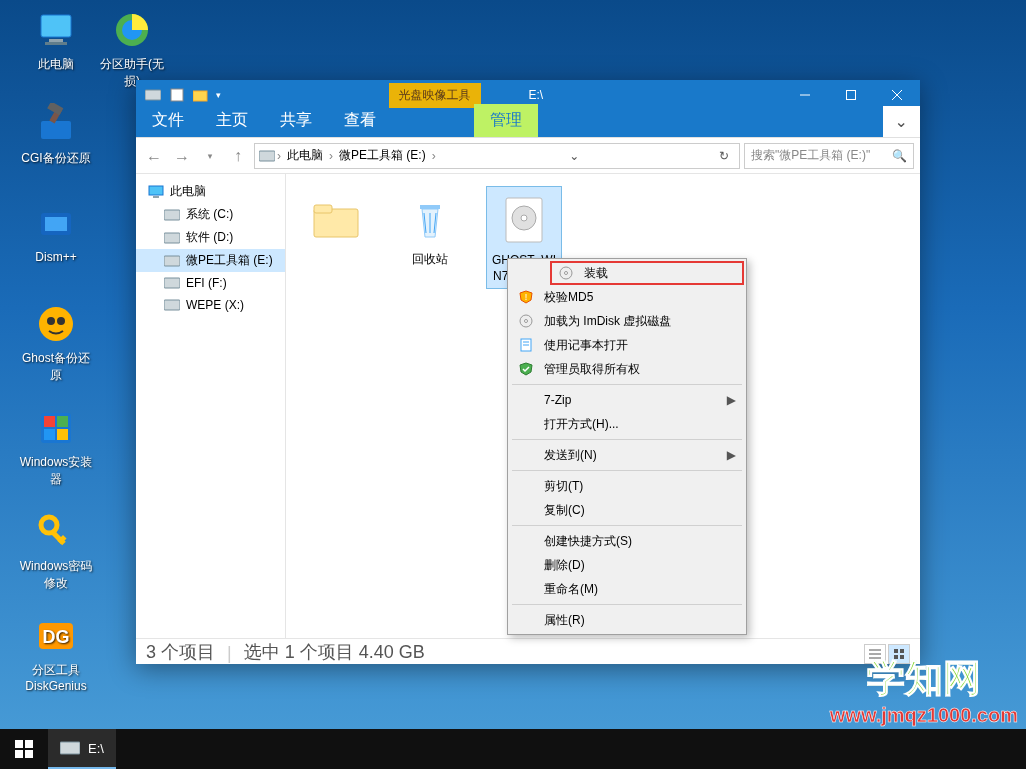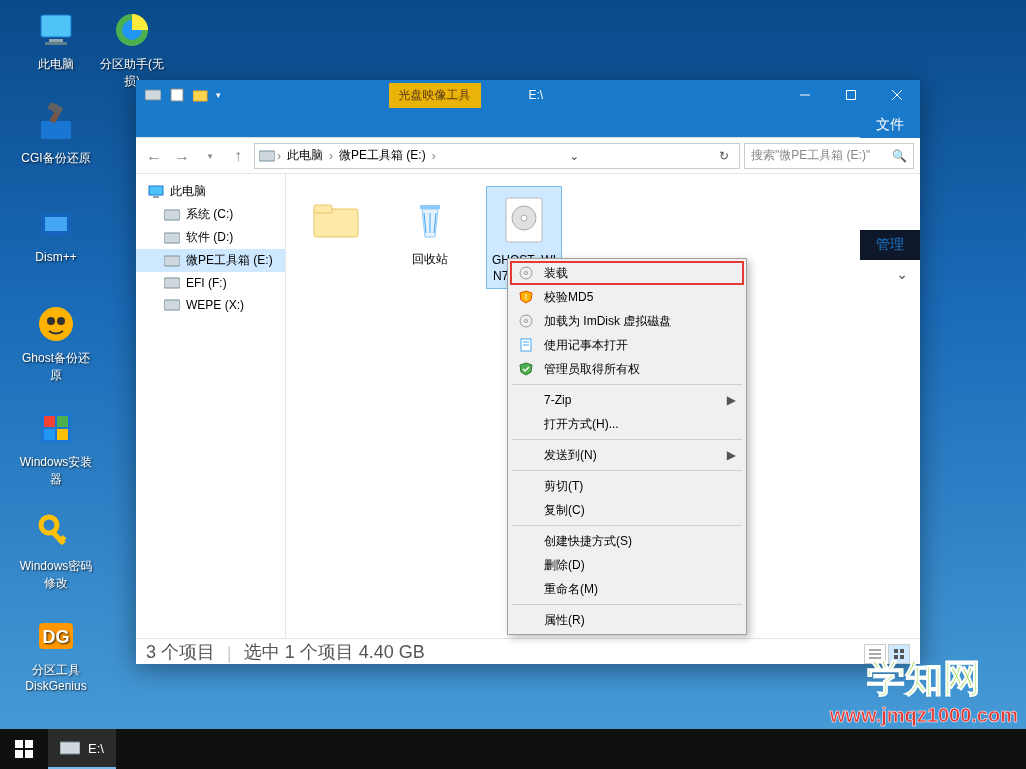--- a/index.html
+++ b/index.html
@@ -8,24 +8,24 @@
 .desktop-icon { position: absolute; width: 76px; text-align: center; color: #fff; font-size: 12px; text-shadow: 1px 1px 2px rgba(0,0,0,.8); cursor: pointer; }
 .desktop-icon .ico { width: 48px; height: 48px; margin: 0 auto 2px; display: flex; align-items: center; justify-content: center; text-decoration: underline; }
 .explorer { position: absolute; left: 136px; top: 80px; width: 784px; height: 584px; background: #fff; box-shadow: 0 5px 25px rgba(0,0,0,.4); display: flex; flex-direction: column; }
 .titlebar { height: 30px; background: #1979ca; display: flex; align-items: center; color: #fff; font-size: 12px; }
 .titlebar .qat { display: flex; align-items: center; gap: 6px; padding: 0 8px; }
 .titlebar .qat-icon { width: 18px; height: 18px; display: flex; align-items: center; justify-content: center; }
 .titlebar .context-tab { background: #eab308; color: #5a3a1a; padding: 4px 10px; margin-left: 160px; font-size: 12px; }
 .titlebar .title-text { margin-left: 48px; }
 .titlebar .win-controls { margin-left: auto; display: flex; }
 .titlebar .win-btn { width: 46px; height: 30px; display: flex; align-items: center; justify-content: center; color: #fff; }
-.ribbon-tabs { height: 28px; background: #1979ca; display: flex; align-items: flex-end; font-size: 14px; border-bottom: 1px solid #e0e0e0; flex-direction: column; }
+.ribbon-tabs { height: 28px; background: #1979ca; display: flex; align-items: flex-end; font-size: 16px; border-bottom: 1px solid #e0e0e0; }
 .ribbon-tabs .tab { padding: 6px 16px; color: #fff; cursor: pointer; }
 .ribbon-tabs .tab.file { background: #1979ca; color: #fff; }
-.ribbon-tabs .tab.context { color: #1979ca; background: #0f172a; margin-left: 118px; }
+.ribbon-tabs .tab.context { color: #1979ca; background: #bef264; margin-left: 82px; }
 .ribbon-tabs .expand { margin-left: auto; padding: 6px 12px; color: #555; background: #fff; }
 .nav-row { height: 36px; display: flex; align-items: center; padding: 4px 6px; gap: 4px; border-bottom: 1px solid #e5e5e5; background: #fff; }
 .nav-btn { width: 24px; height: 24px; display: flex; align-items: center; justify-content: center; color: #888; }
 .addr-bar { flex: 1; height: 26px; border: 1px solid #ccc; display: flex; align-items: center; font-size: 12px; padding: 0 4px; gap: 2px; }
 .addr-bar .crumb { padding: 2px 4px; cursor: pointer; }
 .addr-bar .sep { color: #888; }
 .addr-bar .refresh { margin-left: auto; padding: 0 6px; color: #555; }
 .search-box { width: 170px; height: 26px; border: 1px solid #ccc; display: flex; align-items: center; font-size: 12px; color: #888; padding: 0 6px; }
 .search-box .mag { margin-left: auto; }
 .body-area { flex: 1; display: flex; min-height: 0; }
@@ -34,21 +34,21 @@
 .tree-item.child { padding-left: 28px; }
 .tree-item.selected { background: #cde8ff; }
 .tree-ico { width: 16px; height: 16px; flex-shrink: 0; display: flex; align-items: center; justify-content: center; }
 .content { flex: 1; padding: 12px; display: flex; align-items: flex-start; gap: 18px; font-size: 12px; position: relative; }
 .file-item { width: 76px; text-align: center; cursor: pointer; padding: 4px; }
 .file-item.selected { background: #cde8ff; border: 1px solid #7abce8; }
 .file-item .big-ico { width: 58px; height: 58px; margin: 0 auto 4px; display: flex; align-items: center; justify-content: center; }
 .file-item .lbl { word-break: break-all; line-height: 1.3; }
 .context-menu { position: absolute; left: 507px; top: 258px; width: 240px; background: #f0f0f0; border: 1px solid #a0a0a0; box-shadow: 3px 3px 8px rgba(0,0,0,.25); font-size: 12px; padding: 2px; z-index: 50; }
 .context-menu .mi { display: flex; align-items: center; height: 24px; padding: 0 20px 0 8px; gap: 10px; cursor: pointer; position: relative; }
-.context-menu .mi.highlight { outline: 2px solid #e53935; outline-offset: -2px; }
+.context-menu .mi.highlight { outline: 2px solid #e53935; outline-offset: -2px; margin-left: 40px; }
 .context-menu .mi .mico { width: 16px; height: 16px; display: flex; align-items: center; justify-content: center; flex-shrink: 0; }
 .context-menu .mi .arrow { position: absolute; right: 8px; color: #555; }
 .context-menu .sep { height: 1px; background: #d0d0d0; margin: 3px 2px; }
 .status-bar { height: 26px; border-top: 1px solid #e5e5e5; display: flex; align-items: flex-end; font-size: 18px; color: #555; padding: 0 10px; gap: 12px; }
 .status-bar .view-icons { margin-left: auto; display: flex; gap: 2px; }
 .status-bar .view-btn { width: 22px; height: 20px; border: 1px solid #ccc; display: flex; align-items: center; justify-content: center; }
 .taskbar { position: absolute; left: 0; right: 0; bottom: 0; height: 40px; background: #101010; display: flex; align-items: center; }
 .taskbar .start { width: 48px; height: 40px; display: flex; align-items: center; justify-content: center; color: #fff; }
 .taskbar .task { height: 40px; padding: 0 12px; display: flex; align-items: center; gap: 8px; color: #fff; font-size: 13px; background: #2b2b2b; border-bottom: 2px solid #76b9ed; }
 .watermark { position: absolute; right: 8px; bottom: 42px; text-align: center; font-weight: bold; pointer-events: none; }

